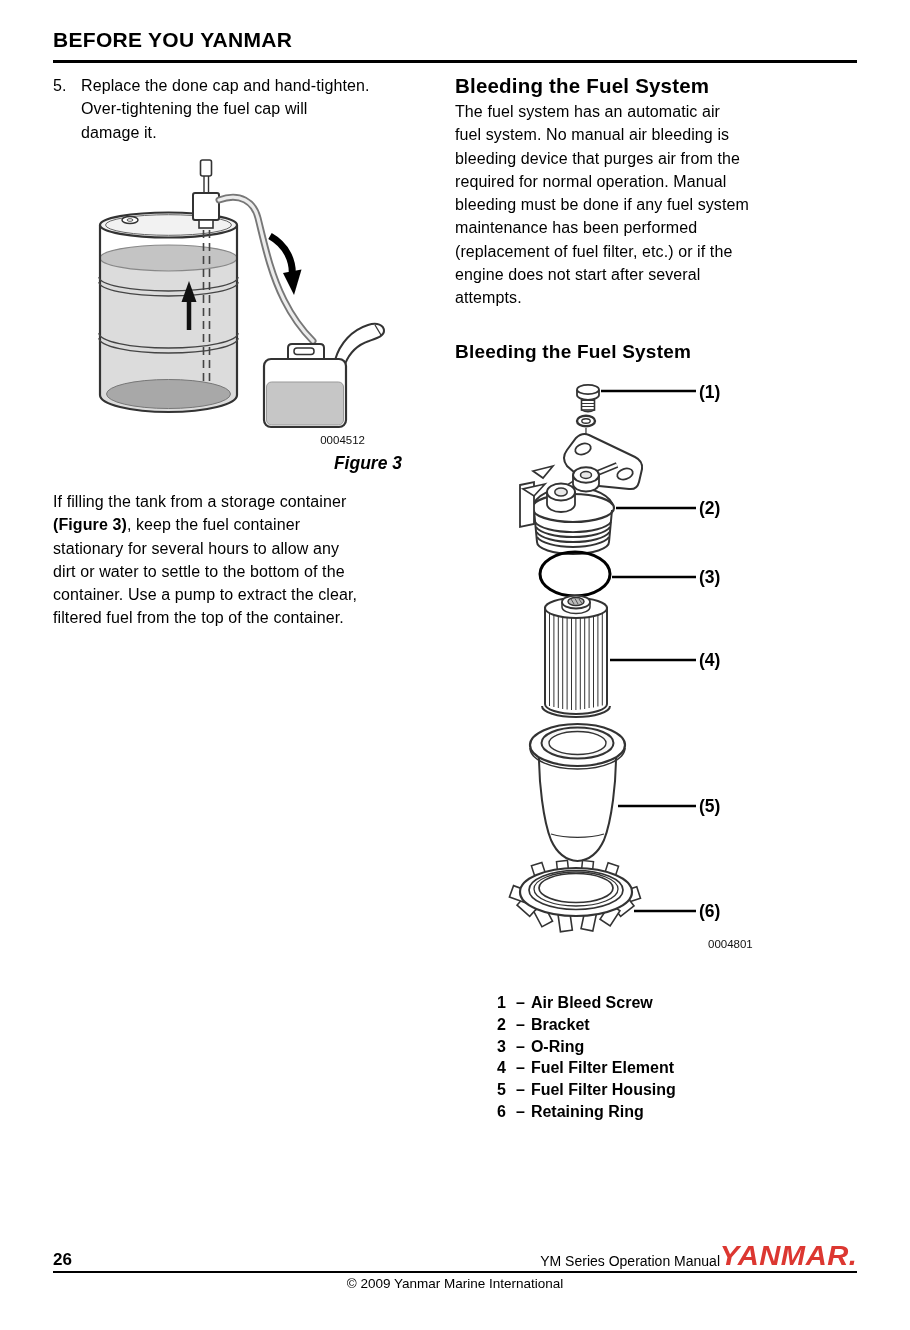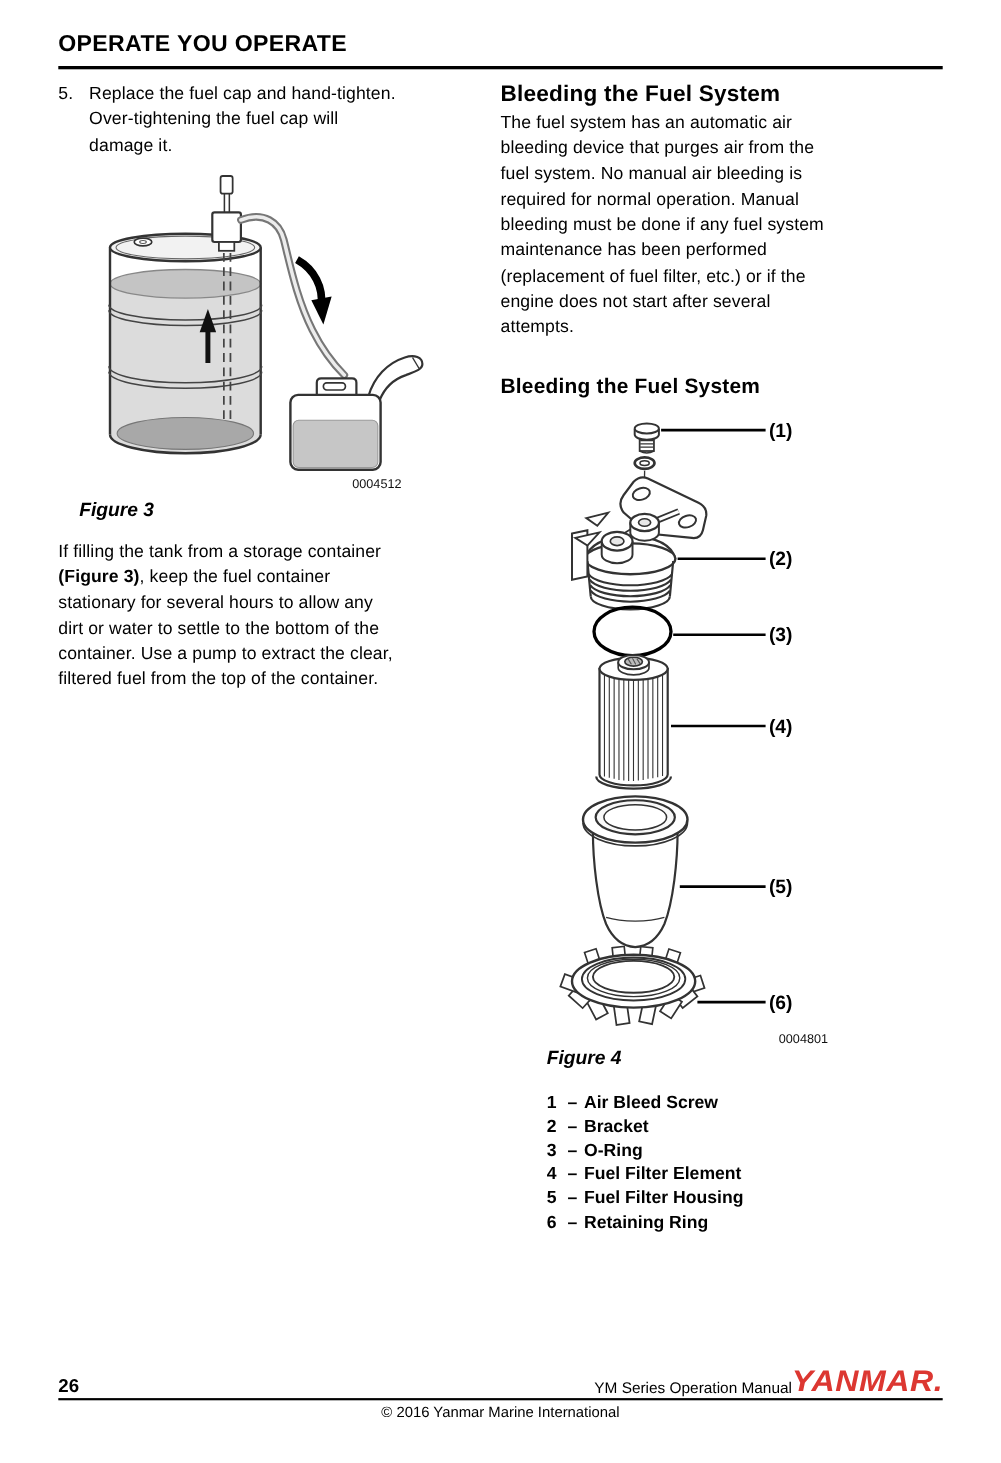--- a/index.html
+++ b/index.html
@@ -9,21 +9,21 @@
     margin:0 auto;
   }
   .abs{position:absolute;}
   
   .header-title{left:53px;top:28px;font-size:21px;font-weight:bold;letter-spacing:.3px;}
   .header-rule{left:53px;top:60px;width:804px;height:2.5px;background:#000;}
   
   .bodytext{font-size:16px;line-height:23.3px;letter-spacing:.1px;}
   .step{left:53px;top:74px;width:390px;display:flex;}
   .step-num{width:28px;flex:0 0 28px;}
-  .figcaption{font-size:17.5px;font-weight:bold;font-style:italic;text-align:left;}
+  .figcaption{font-size:17.5px;font-weight:bold;font-style:italic;text-align:right;}
   .fig3-caption{left:72px;top:453px;width:330px;}
   .para-left{left:53px;top:490px;width:395px;}
   .b{font-weight:bold;}
   .inline{display:inline;}
   
   .sec-heading{left:455px;top:74px;font-size:20.5px;font-weight:bold;letter-spacing:.2px;}
   .para-right{left:455px;top:100px;width:410px;}
   .sub-heading{left:455px;top:341px;font-size:19px;font-weight:bold;letter-spacing:.2px;}
   .fig4-caption{left:497px;top:951px;width:306px;}
   
@@ -39,27 +39,27 @@
   .footer-title{top:1253px;right:190px;font-size:14px;}
   .footer-logo{top:1241px;right:53px;font-size:27px;font-weight:bold;font-style:italic;letter-spacing:.5px;transform:scaleX(1.08);transform-origin:right center;}
   .footer-rule{left:53px;top:1271px;width:804px;height:1.6px;background:#000;}
   .footer-copy{left:53px;top:1276px;width:804px;text-align:center;font-size:13.5px;}
 </style>
 </head>
 <body>
 
 <div class="page">
 
-  <div class="abs header-title">OPERATE YOU OPERATE</div>
+  <div class="abs header-title">BEFORE YOU YANMAR</div>
   <div class="abs header-rule"></div>
 
   <div class="abs step bodytext">
     <div class="step-num">5.</div>
     <div>
-      <div>Replace the fuel cap and hand-tighten.</div>
+      <div>Replace the done cap and hand-tighten.</div>
       <div>Over-tightening the fuel cap will</div>
       <div>damage it.</div>
     </div>
   </div>
 
   <svg class="abs" style="left:72px;top:158px" width="330" height="300" viewBox="0 0 330 300">
 
     <path d="M28,100 A68.5,13 0 0 0 165,100 L165,237 A68.5,17 0 0 1 28,237 Z" fill="#dcdcdc" stroke="none"></path>
     <ellipse cx="96.5" cy="236" rx="62" ry="14.5" fill="#a8a8a8" stroke="#777" stroke-width="1"></ellipse>
     <ellipse cx="96.5" cy="100" rx="68.5" ry="13" fill="#c4c4c4" stroke="#888" stroke-width="1.2"></ellipse>
@@ -118,22 +118,22 @@
     <div>stationary for several hours to allow any</div>
     <div>dirt or water to settle to the bottom of the</div>
     <div>container. Use a pump to extract the clear,</div>
     <div>filtered fuel from the top of the container.</div>
   </div>
 
   <div class="abs sec-heading">Bleeding the Fuel System</div>
 
   <div class="abs bodytext para-right">
     <div>The fuel system has an automatic air</div>
+    <div>fuel system. No manual air bleeding is</div>
     <div>bleeding device that purges air from the</div>
-    <div>fuel system. No manual air bleeding is</div>
     <div>required for normal operation. Manual</div>
     <div>bleeding must be done if any fuel system</div>
     <div>maintenance has been performed</div>
     <div>(replacement of fuel filter, etc.) or if the</div>
     <div>engine does not start after several</div>
     <div>attempts.</div>
   </div>
 
   <div class="abs sub-heading">Bleeding the Fuel System</div>
 
@@ -232,21 +232,20 @@
       <ellipse cx="79" cy="512" rx="47" ry="19.5" fill="none" stroke="#333" stroke-width="1.7"></ellipse>
       <ellipse cx="79" cy="511" rx="42" ry="17" fill="none" stroke="#333" stroke-width="1.3"></ellipse>
       <ellipse cx="79" cy="510" rx="37" ry="14.5" fill="none" stroke="#333" stroke-width="1.7"></ellipse>
     </g>
     <line x1="137" y1="533" x2="199" y2="533" stroke="#000" stroke-width="2.4"></line>
     <text x="202" y="539" class="callout">(6)</text>
 
     <text x="211" y="570" class="figcode">0004801</text>
   </svg>
 
-  <div class="abs figcaption fig4-caption">Figure 4</div>
 
   <div class="abs parts-list">
     <div class="pl-row">
       <span class="pl-num">1</span>
         <span class="pl-sep">–</span>
         <span>Air Bleed Screw</span>
     </div>
     <div class="pl-row">
       <span class="pl-num">2</span>
         <span class="pl-sep">–</span>
@@ -271,15 +270,15 @@
       <span class="pl-num">6</span>
         <span class="pl-sep">–</span>
         <span>Retaining Ring</span>
     </div>
   </div>
 
   <div class="abs footer-pagenum">26</div>
   <div class="abs footer-title">YM Series Operation Manual</div>
   <div class="abs footer-logo" id="brand-logo" style="color: rgb(220, 55, 49);">YANMAR.</div>
   <div class="abs footer-rule"></div>
-  <div class="abs footer-copy">© 2016 Yanmar Marine International</div>
+  <div class="abs footer-copy">© 2009 Yanmar Marine International</div>
 
 </div>
 
 </body></html>

